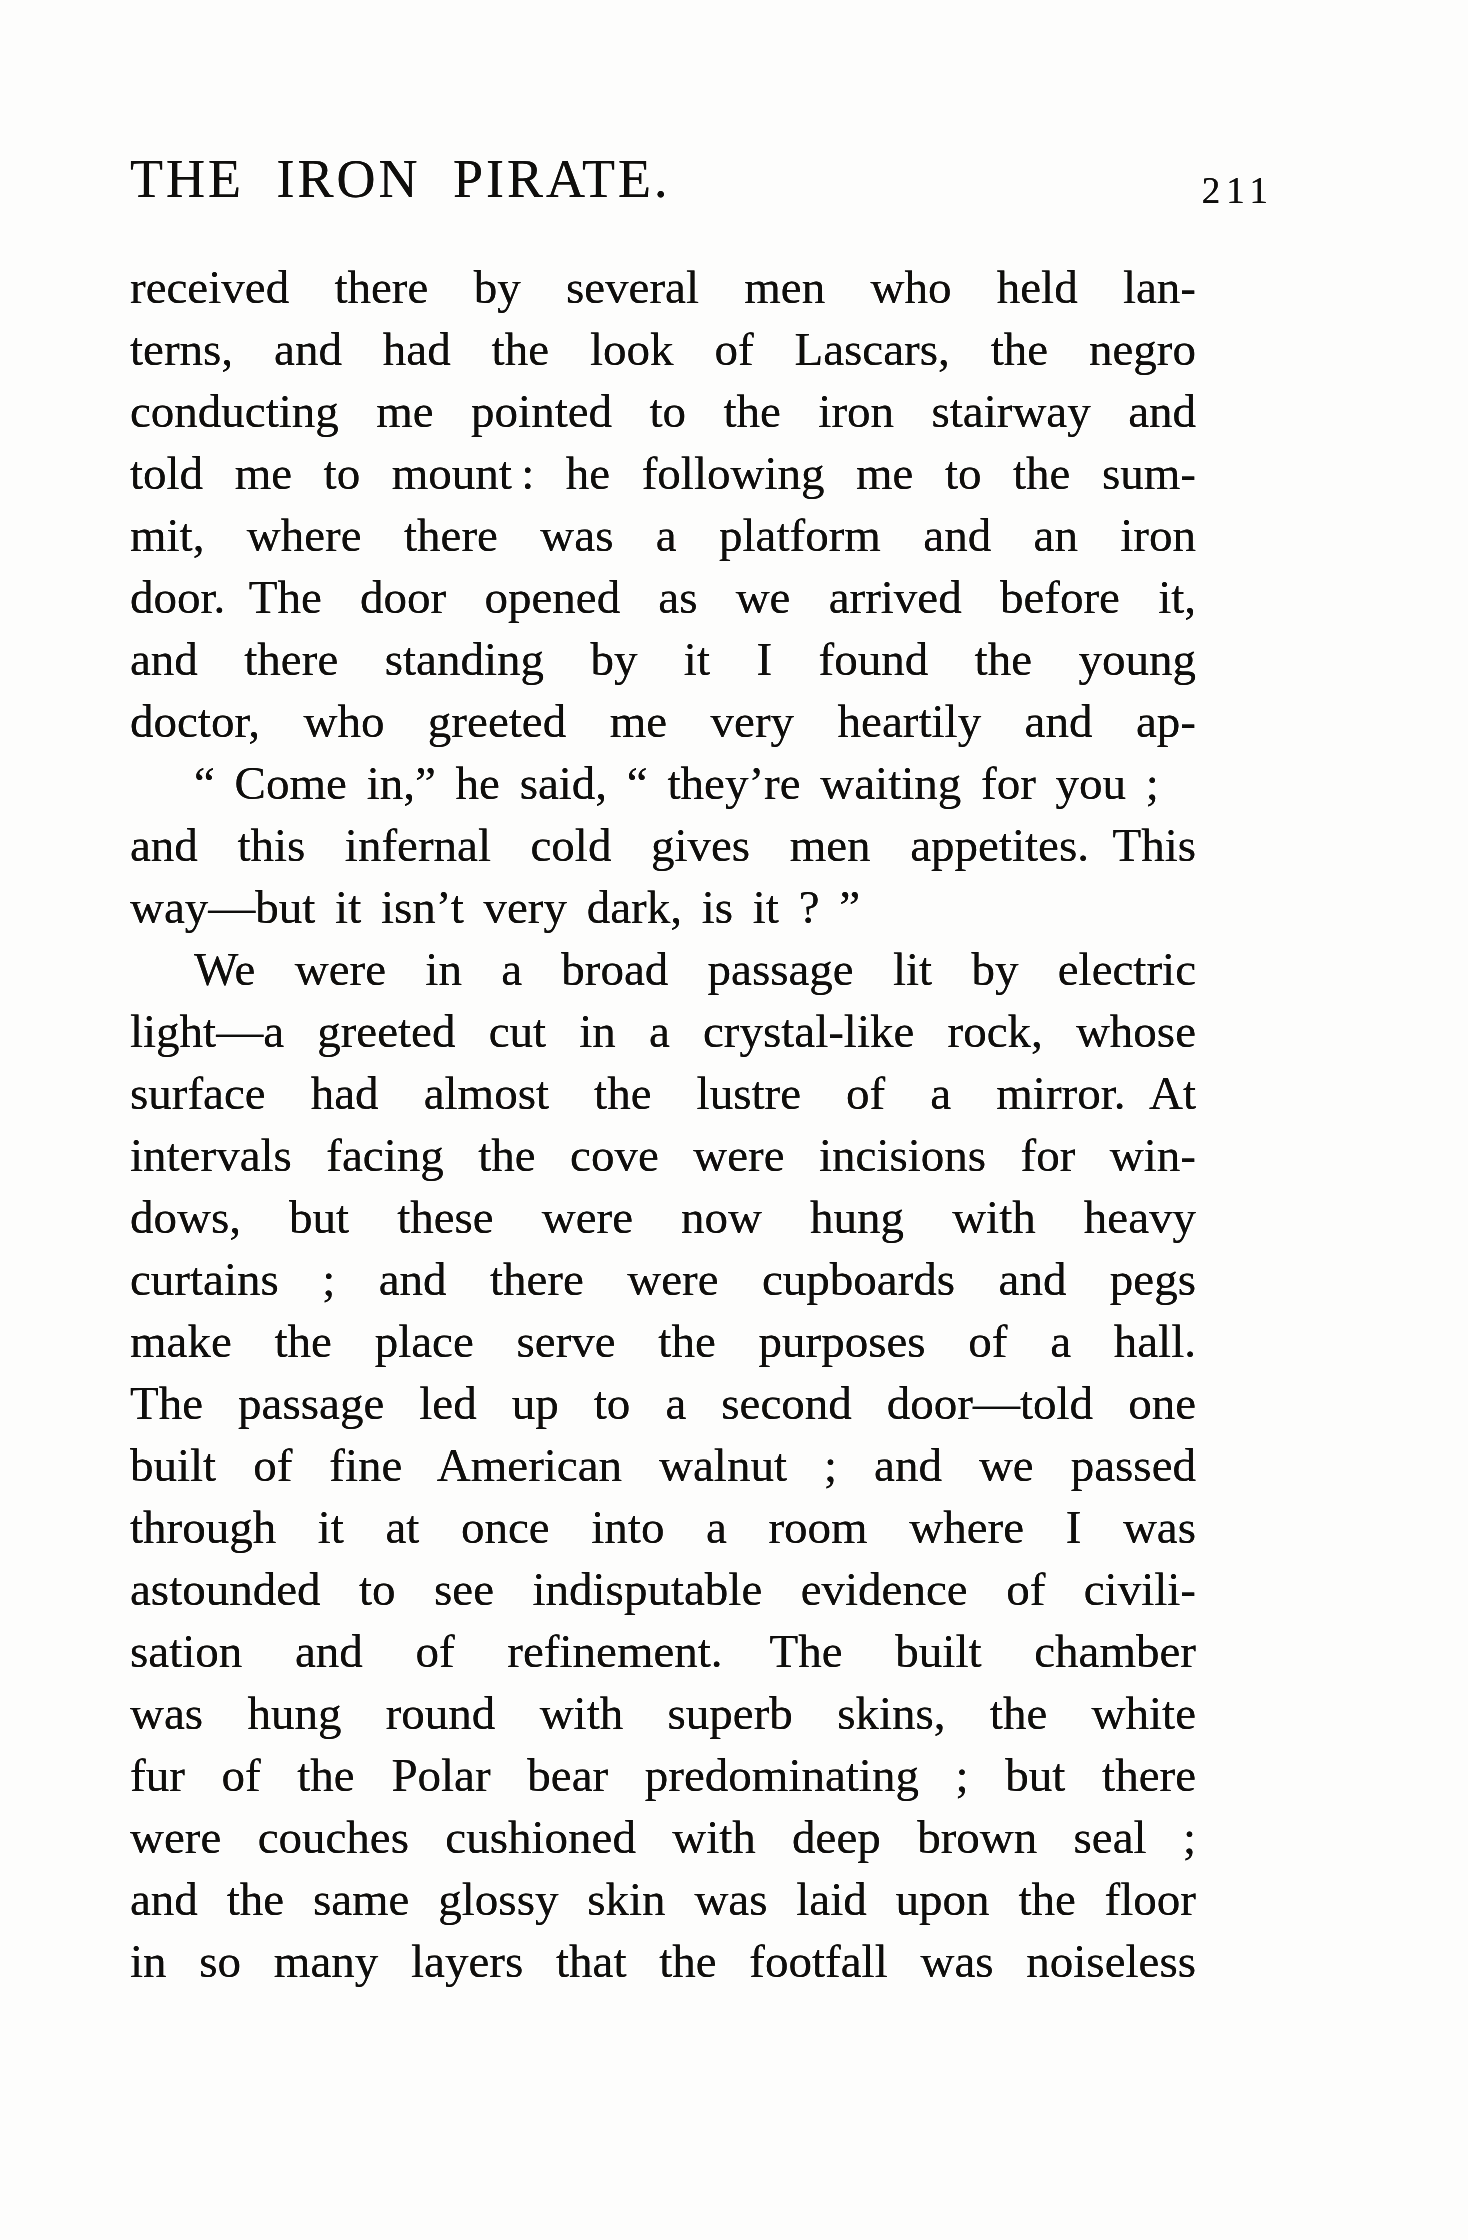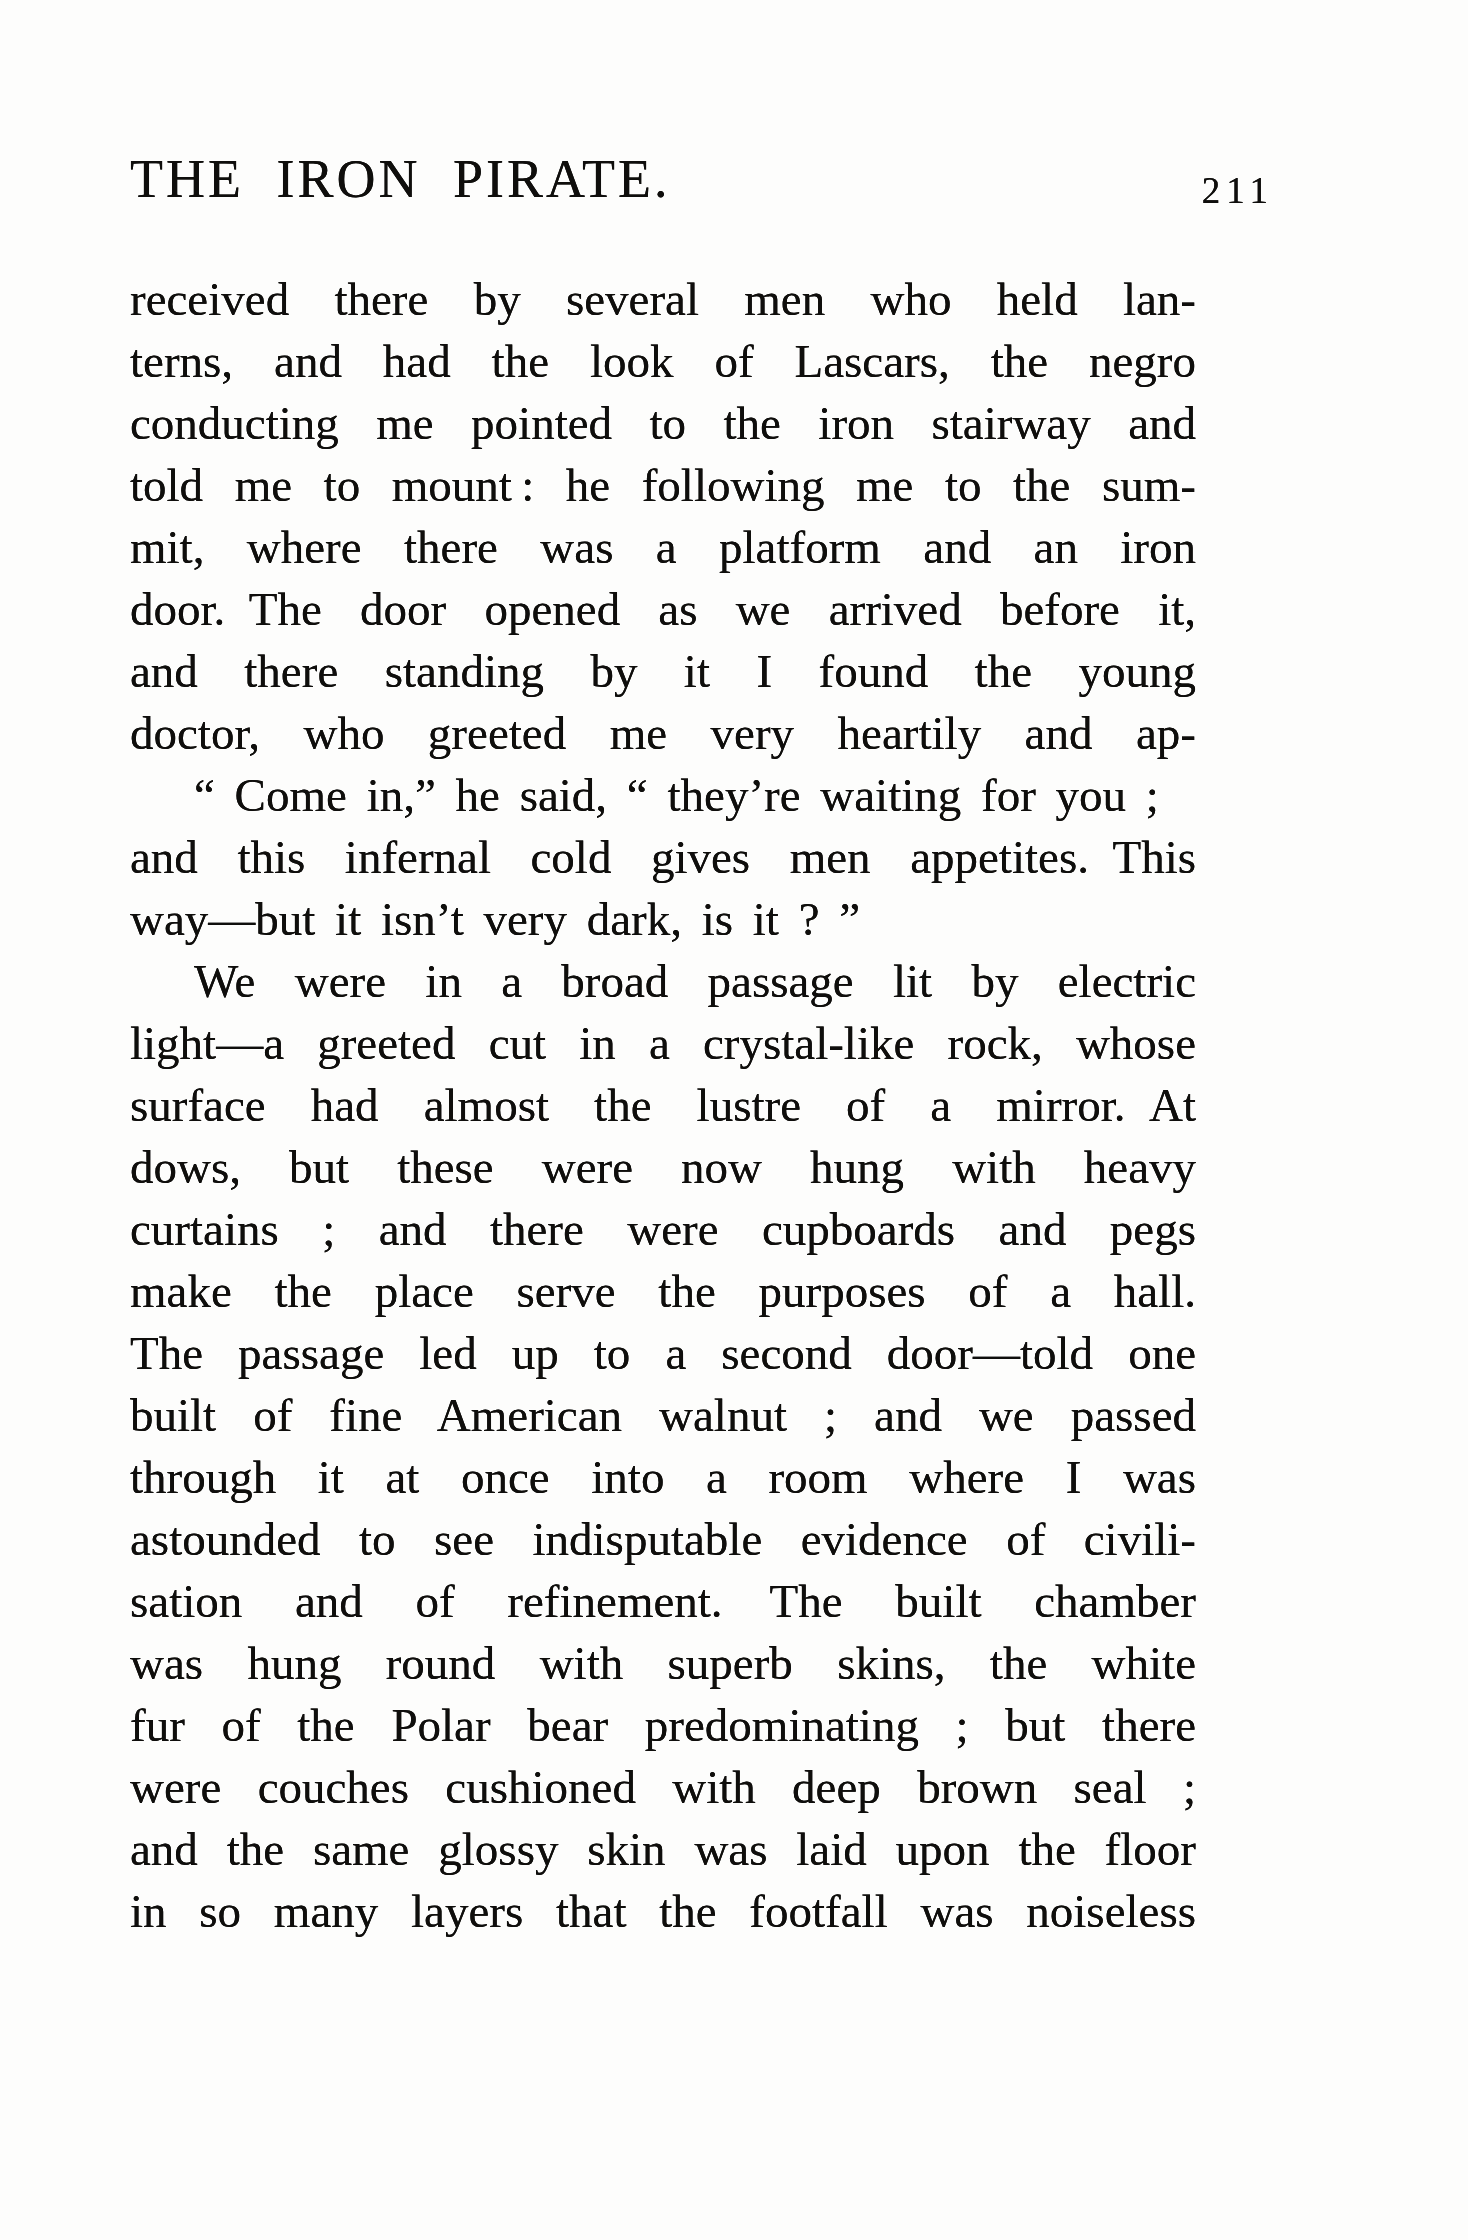--- a/index.html
+++ b/index.html
@@ -40,21 +40,21 @@
     position: absolute;
     right: -78px;
     top: 19px;
     font-size: 37px;
     letter-spacing: 6px;
     text-shadow: 0 0 0.6px currentColor;
   }
   .text-block {
     position: absolute;
     left: 130px;
-    top: 268px;
+    top: 256px;
     width: 1066px;
     font-size: 47px;
     line-height: 62px;
     text-shadow: 0 0 0.5px currentColor;
   }
   .line {
     text-align: justify;
     text-align-last: justify;
     text-justify: inter-word;
     min-height: 62px;
@@ -85,20 +85,21 @@
     <div class="line">mit, where there was a platform and an iron</div>
     <div class="line">door. The door opened as we arrived before it,</div>
     <div class="line">and there standing by it I found the young</div>
     <div class="line">doctor, who greeted me very heartily and ap-</div>
     <div class="line end indent">“ Come in,” he said, “ they’re waiting for you ;</div>
     <div class="line">and this infernal cold gives men appetites. This</div>
     <div class="line end">way—but it isn’t very dark, is it ? ”</div>
     <div class="line indent">We were in a broad passage lit by electric</div>
     <div class="line">light—a greeted cut in a crystal-like rock, whose</div>
     <div class="line">surface had almost the lustre of a mirror. At</div>
+    <div class="line">intervals facing the cove were incisions for win-</div>
     <div class="line">dows, but these were now hung with heavy</div>
     <div class="line">curtains ; and there were cupboards and pegs</div>
     <div class="line">make the place serve the purposes of a hall.</div>
     <div class="line">The passage led up to a second door—told one</div>
     <div class="line">built of fine American walnut ; and we passed</div>
     <div class="line">through it at once into a room where I was</div>
     <div class="line">astounded to see indisputable evidence of civili-</div>
     <div class="line">sation and of refinement. The built chamber</div>
     <div class="line">was hung round with superb skins, the white</div>
     <div class="line">fur of the Polar bear predominating ; but there</div>

